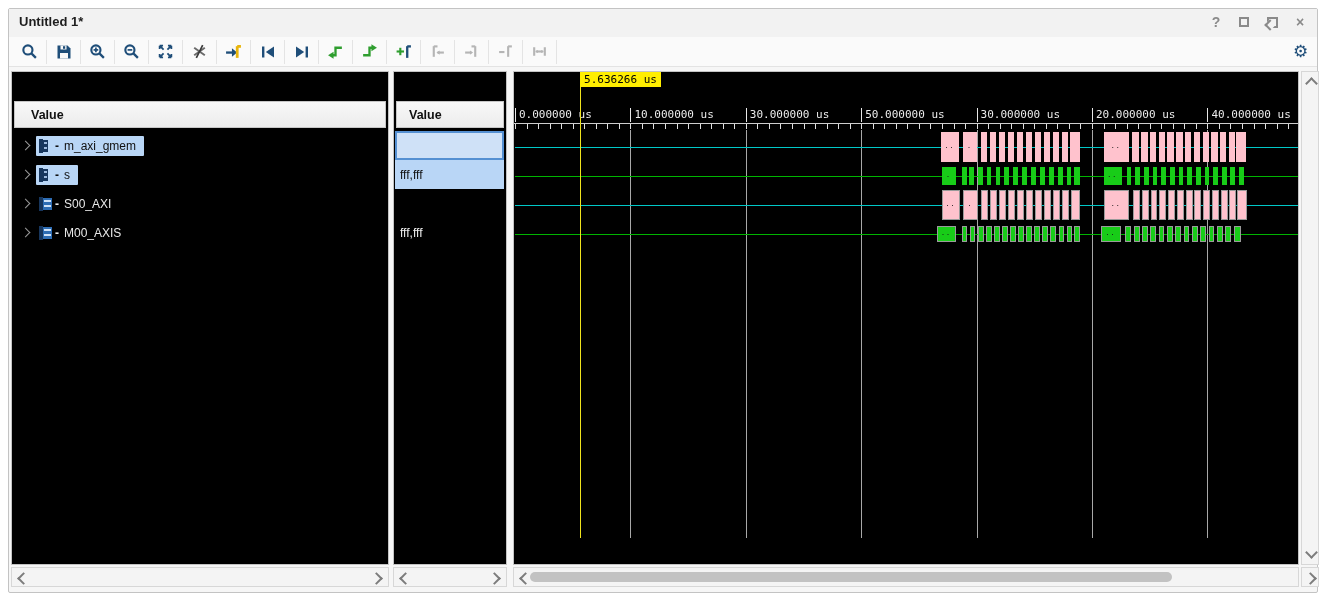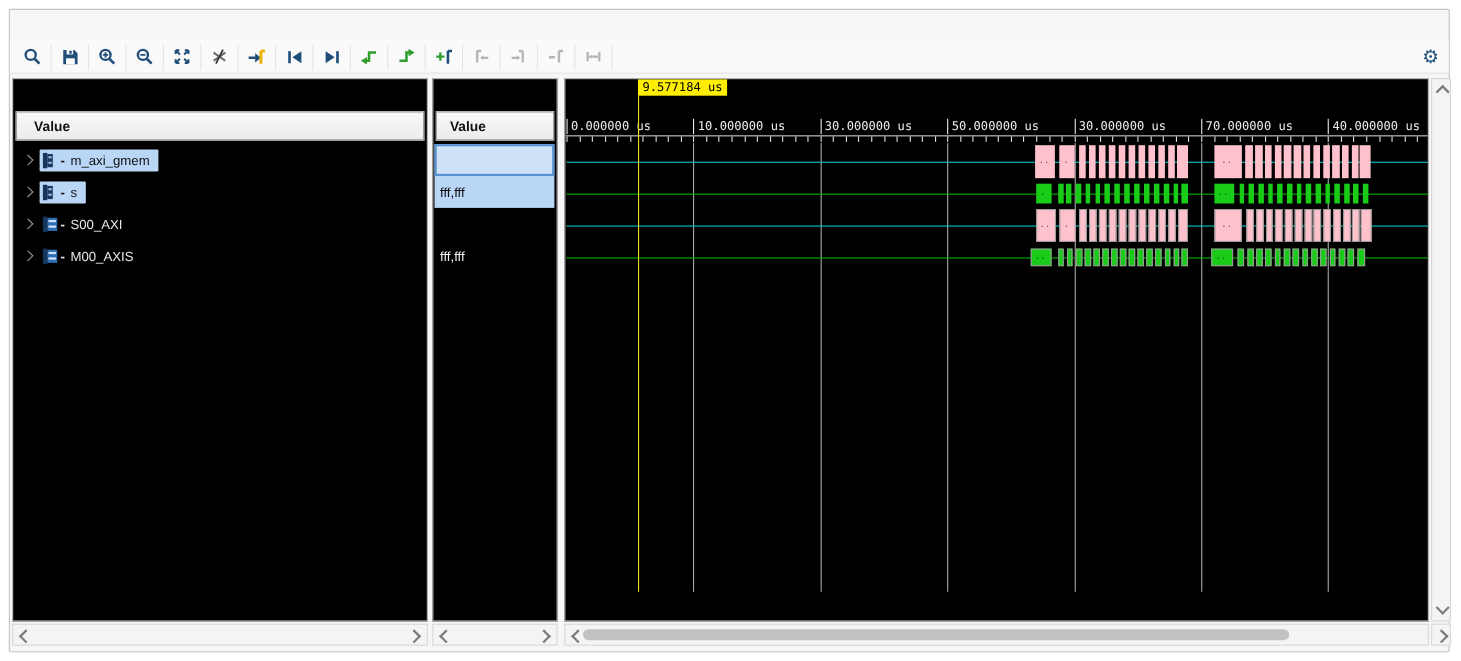--- a/index.html
+++ b/index.html
@@ -75,20 +75,33 @@
   .sigline{position:absolute;left:1px;width:784px;height:1px;}
   .block{position:absolute;box-sizing:border-box;display:flex;align-items:center;justify-content:center;
          color:#151515;font-size:9px;letter-spacing:2px;line-height:1;overflow:hidden;}
 </style>
 </head>
 <body>
 
 <div id="stage">
   <div class="window">
 
+    <div class="titlebar">
+      <span class="title">Untitled 1*</span>
+      <div class="winctrls">
+        <span class="wbtn">?</span>
+        <span class="wbtn">
+            <span class="boxglyph"></span>
+          </span>
+        <span class="wbtn">
+            <span class="floatglyph"></span>
+          </span>
+        <span class="wbtn">×</span>
+      </div>
+    </div>
 
     <div class="toolbar">
       <div class="tbtn">
         <svg width="17" height="17" viewBox="0 0 16 16">
             <circle cx="6.5" cy="6.5" r="4.3" fill="none" stroke="#1f4e79" stroke-width="2"></circle>
             <line x1="10" y1="10" x2="14" y2="14" stroke="#1f4e79" stroke-width="2.2"></line>
           </svg>
       </div>
       <div class="tbtn">
         <svg width="16" height="16" viewBox="0 0 16 16">
@@ -279,21 +292,21 @@
     </div>
 
     <div class="panel" id="wave-panel">
       <div class="ruler-base"></div>
       <div id="ruler">
           <div class="ruler-label" style="left: 1px;">0.000000 us</div>
           <div class="ruler-label" style="left: 116.4px;">10.000000 us</div>
           <div class="ruler-label" style="left: 231.8px;">30.000000 us</div>
           <div class="ruler-label" style="left: 347.2px;">50.000000 us</div>
           <div class="ruler-label" style="left: 462.6px;">30.000000 us</div>
-          <div class="ruler-label" style="left: 578px;">70.000000 us</div>
+          <div class="ruler-label" style="left: 578px;">20.000000 us</div>
           <div class="ruler-label" style="left: 693.4px;">40.000000 us</div>
           <div class="tick" style="left: 1px;"></div>
           <div class="tick" style="left: 12.54px;"></div>
           <div class="tick" style="left: 24.08px;"></div>
           <div class="tick" style="left: 35.62px;"></div>
           <div class="tick" style="left: 47.16px;"></div>
           <div class="tick" style="left: 58.7px;"></div>
           <div class="tick" style="left: 70.24px;"></div>
           <div class="tick" style="left: 81.78px;"></div>
           <div class="tick" style="left: 93.32px;"></div>
@@ -480,21 +493,21 @@
           <div class="block" style="left: 661.319px; width: 5.77px; top: 154px; height: 16px; background: rgb(24, 204, 24); border: 1px solid rgb(154, 154, 154);"></div>
           <div class="block" style="left: 669.628px; width: 5.77px; top: 154px; height: 16px; background: rgb(24, 204, 24); border: 1px solid rgb(154, 154, 154);"></div>
           <div class="block" style="left: 677.936px; width: 5.77px; top: 154px; height: 16px; background: rgb(24, 204, 24); border: 1px solid rgb(154, 154, 154);"></div>
           <div class="block" style="left: 686.245px; width: 5.77px; top: 154px; height: 16px; background: rgb(24, 204, 24); border: 1px solid rgb(154, 154, 154);"></div>
           <div class="block" style="left: 694.554px; width: 5.77px; top: 154px; height: 16px; background: rgb(24, 204, 24); border: 1px solid rgb(154, 154, 154);"></div>
           <div class="block" style="left: 702.863px; width: 5.77px; top: 154px; height: 16px; background: rgb(24, 204, 24); border: 1px solid rgb(154, 154, 154);"></div>
           <div class="block" style="left: 711.172px; width: 5.77px; top: 154px; height: 16px; background: rgb(24, 204, 24); border: 1px solid rgb(154, 154, 154);"></div>
           <div class="block" style="left: 719.942px; width: 6.924px; top: 154px; height: 16px; background: rgb(24, 204, 24); border: 1px solid rgb(154, 154, 154);"></div>
         </div>
       <div class="cursor-line" id="cursor-line" style="left: 66.0425px; top: 15px; height: 451px;"></div>
-      <div class="cursor-label" id="cursor-label" style="left: 66.0425px;">9.577184 us</div>
+      <div class="cursor-label" id="cursor-label" style="left: 66.0425px;">5.636266 us</div>
     </div>
 
     <div class="hscroll" id="name-hscroll">
       <span class="sc left"></span>
       <span class="sc right"></span>
     </div>
     <div class="hscroll" id="value-hscroll">
       <span class="sc left"></span>
       <span class="sc right"></span>
     </div>

